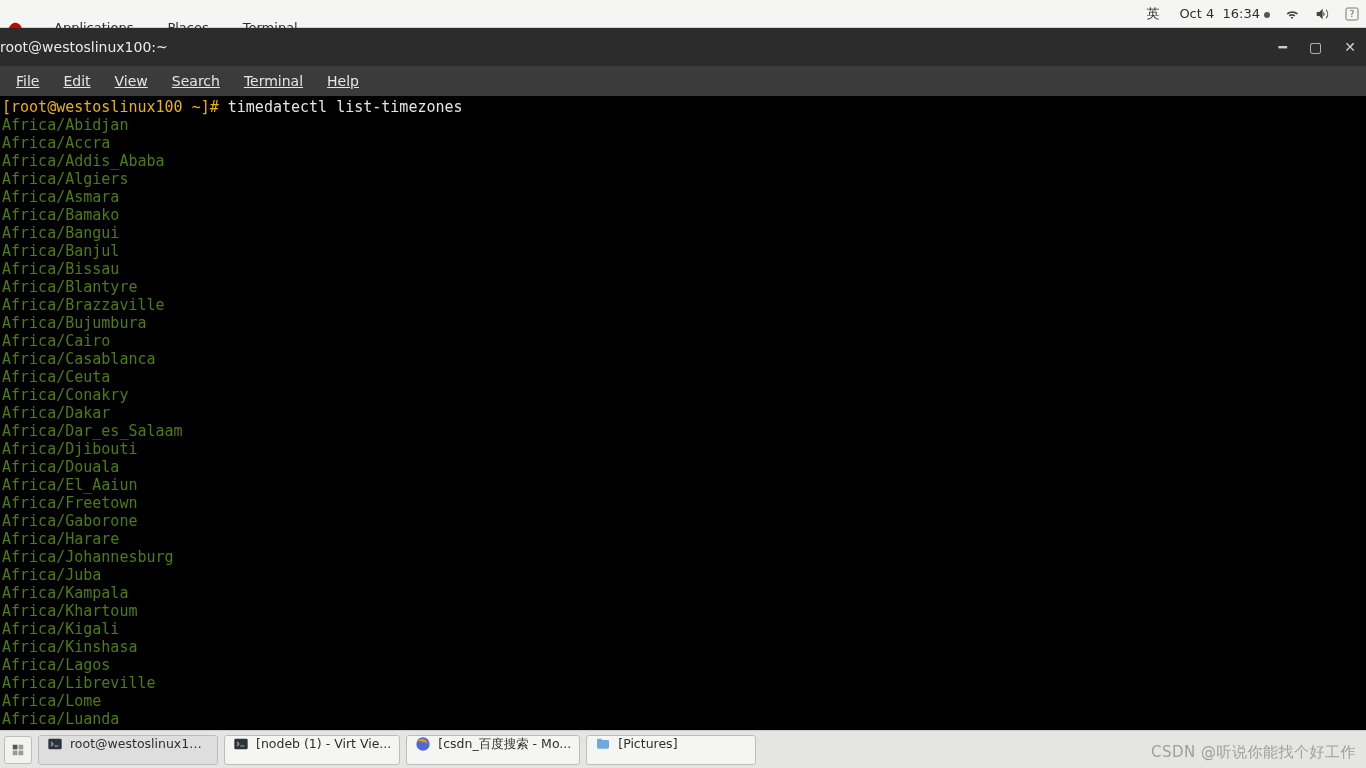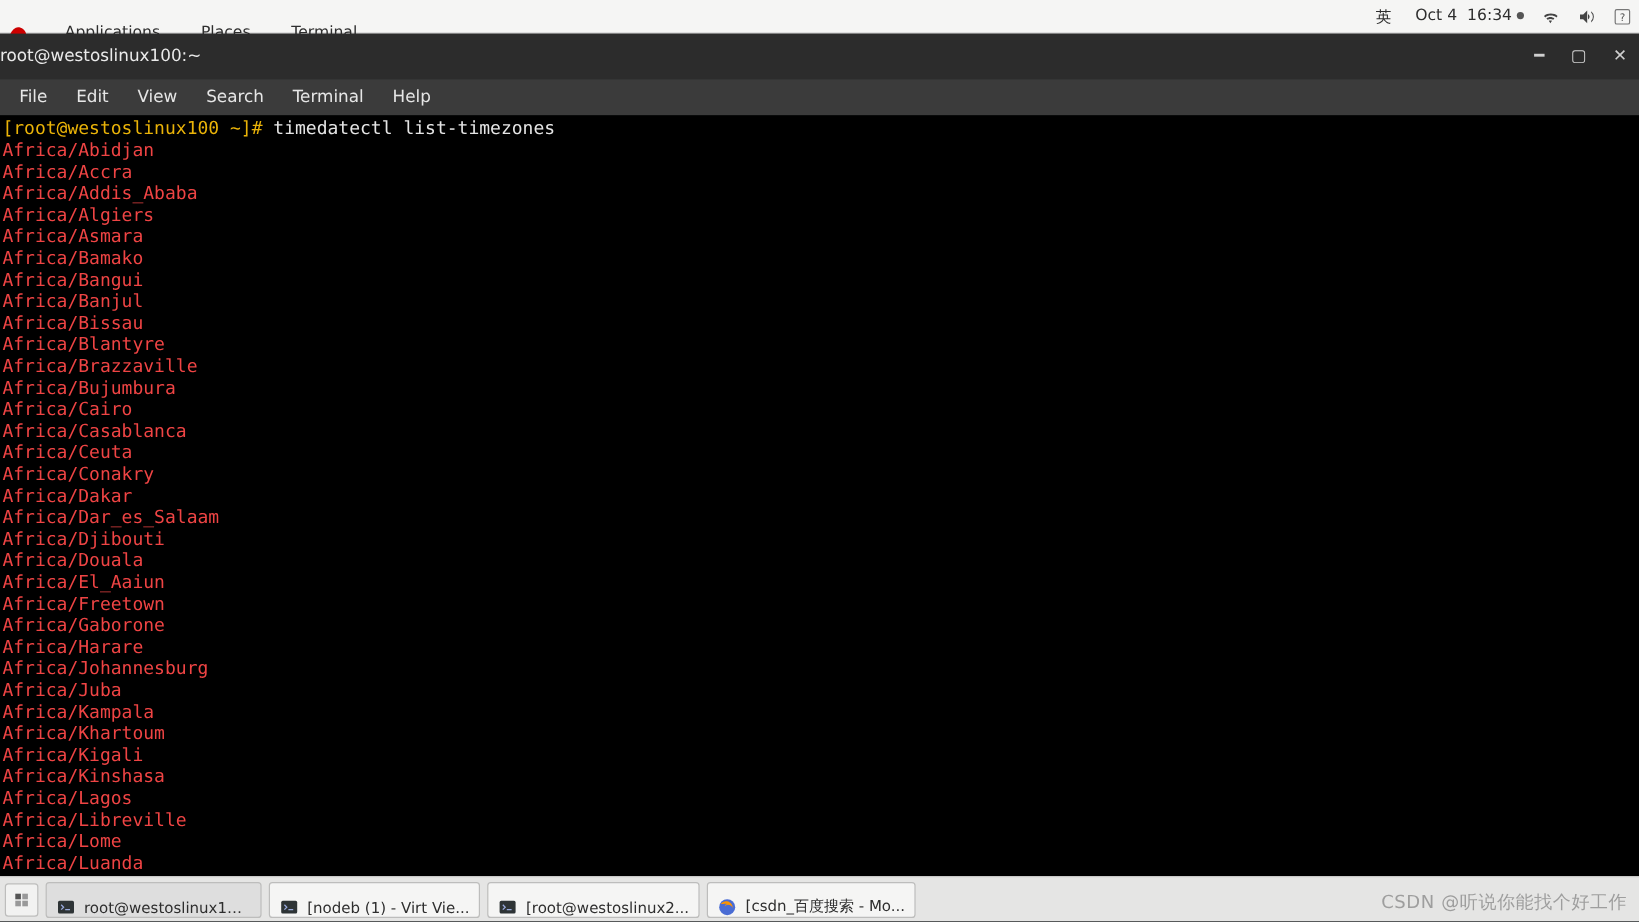--- a/index.html
+++ b/index.html
@@ -56,35 +56,35 @@
   .menu-bar {
     height: 30px;
     background: #3b3b3b;
     color: #e6e6e6;
     display: flex;
     align-items: center;
     gap: 4px;
     padding: 0 6px;
     font-size: 14px;
   }
-  .menu-bar .m { padding: 2px 10px; cursor: pointer; }
+  .menu-bar .m { padding: 2px 10px; cursor: pointer; text-decoration: underline; }
   
   .terminal {
     background: #000;
     color: #e5e5e5;
     font-family: "DejaVu Sans Mono", "Liberation Mono", monospace;
     font-size: 15px;
     line-height: 18px;
     padding: 2px 2px 0 2px;
     height: calc(768px - 28px - 38px - 30px - 38px);
     overflow: hidden;
     white-space: pre;
   }
   .prompt-user { color: #eab308; }
-  .tz-line { color: #ef4444; }
+  .tz-line { color: #4d7c0f; }
   
   .taskbar {
     height: 38px;
     background: #e5e5e4;
     display: flex;
     align-items: center;
     padding: 0 4px;
     gap: 6px;
     font-size: 12.5px;
     color: #2e2e2e;
@@ -100,21 +100,21 @@
     cursor: pointer;
   }
   .task-btn {
     height: 30px;
     min-width: 170px;
     max-width: 180px;
     border: 1px solid #bdbdbc;
     background: #f5f5f4;
     border-radius: 3px;
     display: flex;
-    align-items: flex-end;
+    align-items: flex-start;
     gap: 7px;
     padding: 0 8px;
     cursor: pointer;
     overflow: hidden;
   }
   .task-btn.active { background: #dedede; }
   .task-btn .icon { width:16px;height:16px;flex:none; display:flex;align-items:center;justify-content:center;}
   .task-btn .lbl { white-space: nowrap; overflow: hidden; text-overflow: ellipsis; }
   .watermark {
     position: absolute;
@@ -243,31 +243,29 @@
             <rect x="2" y="4" width="20" height="16" rx="2" fill="#2e3436"></rect>
             <path d="M6 9l3 3-3 3" stroke="#9ad" stroke-width="1.6" fill="none"></path>
             <path d="M11 15h6" stroke="#9ad" stroke-width="1.6"></path>
           </svg>
         </span>
         <span class="lbl">[nodeb (1) - Virt Vie...</span>
       </div>
       <div class="task-btn">
         <span class="icon">
           <svg width="16" height="16" viewBox="0 0 24 24">
-            <rect x="2" y="4" width="20" height="16" rx="2" fill="#2e3436"></rect>
-            <path d="M6 9l3 3-3 3" stroke="#9ad" stroke-width="1.6" fill="none"></path>
-            <path d="M11 15h6" stroke="#9ad" stroke-width="1.6"></path>
-          </svg>
-        </span>
-        <span class="lbl">[root@westoslinux2...</span>
-      </div>
-      <div class="task-btn">
-        <span class="icon">
-          <svg width="16" height="16" viewBox="0 0 24 24">
             <circle cx="12" cy="12" r="10" fill="#4a6cd4"></circle>
             <path d="M4 8c2-3 6-4 9-3 3 1 6 4 6 8-1-2-3-4-6-4-2 0-3 1-4 2 0-2 2-3 3-3-3-1-6 0-8 0z" fill="#ff9500"></path>
           </svg>
         </span>
         <span class="lbl">[csdn_百度搜索 - Mo...</span>
       </div>
+      <div class="task-btn">
+        <span class="icon">
+          <svg width="16" height="16" viewBox="0 0 24 24">
+            <path d="M3 6a2 2 0 0 1 2-2h4l2 2h8a2 2 0 0 1 2 2v9a2 2 0 0 1-2 2H5a2 2 0 0 1-2-2V6z" fill="#6fa8dc"></path>
+          </svg>
+        </span>
+        <span class="lbl">[Pictures]</span>
+      </div>
     </div>
   <div class="watermark">CSDN @听说你能找个好工作</div>
 </div>
 
 </body></html>

